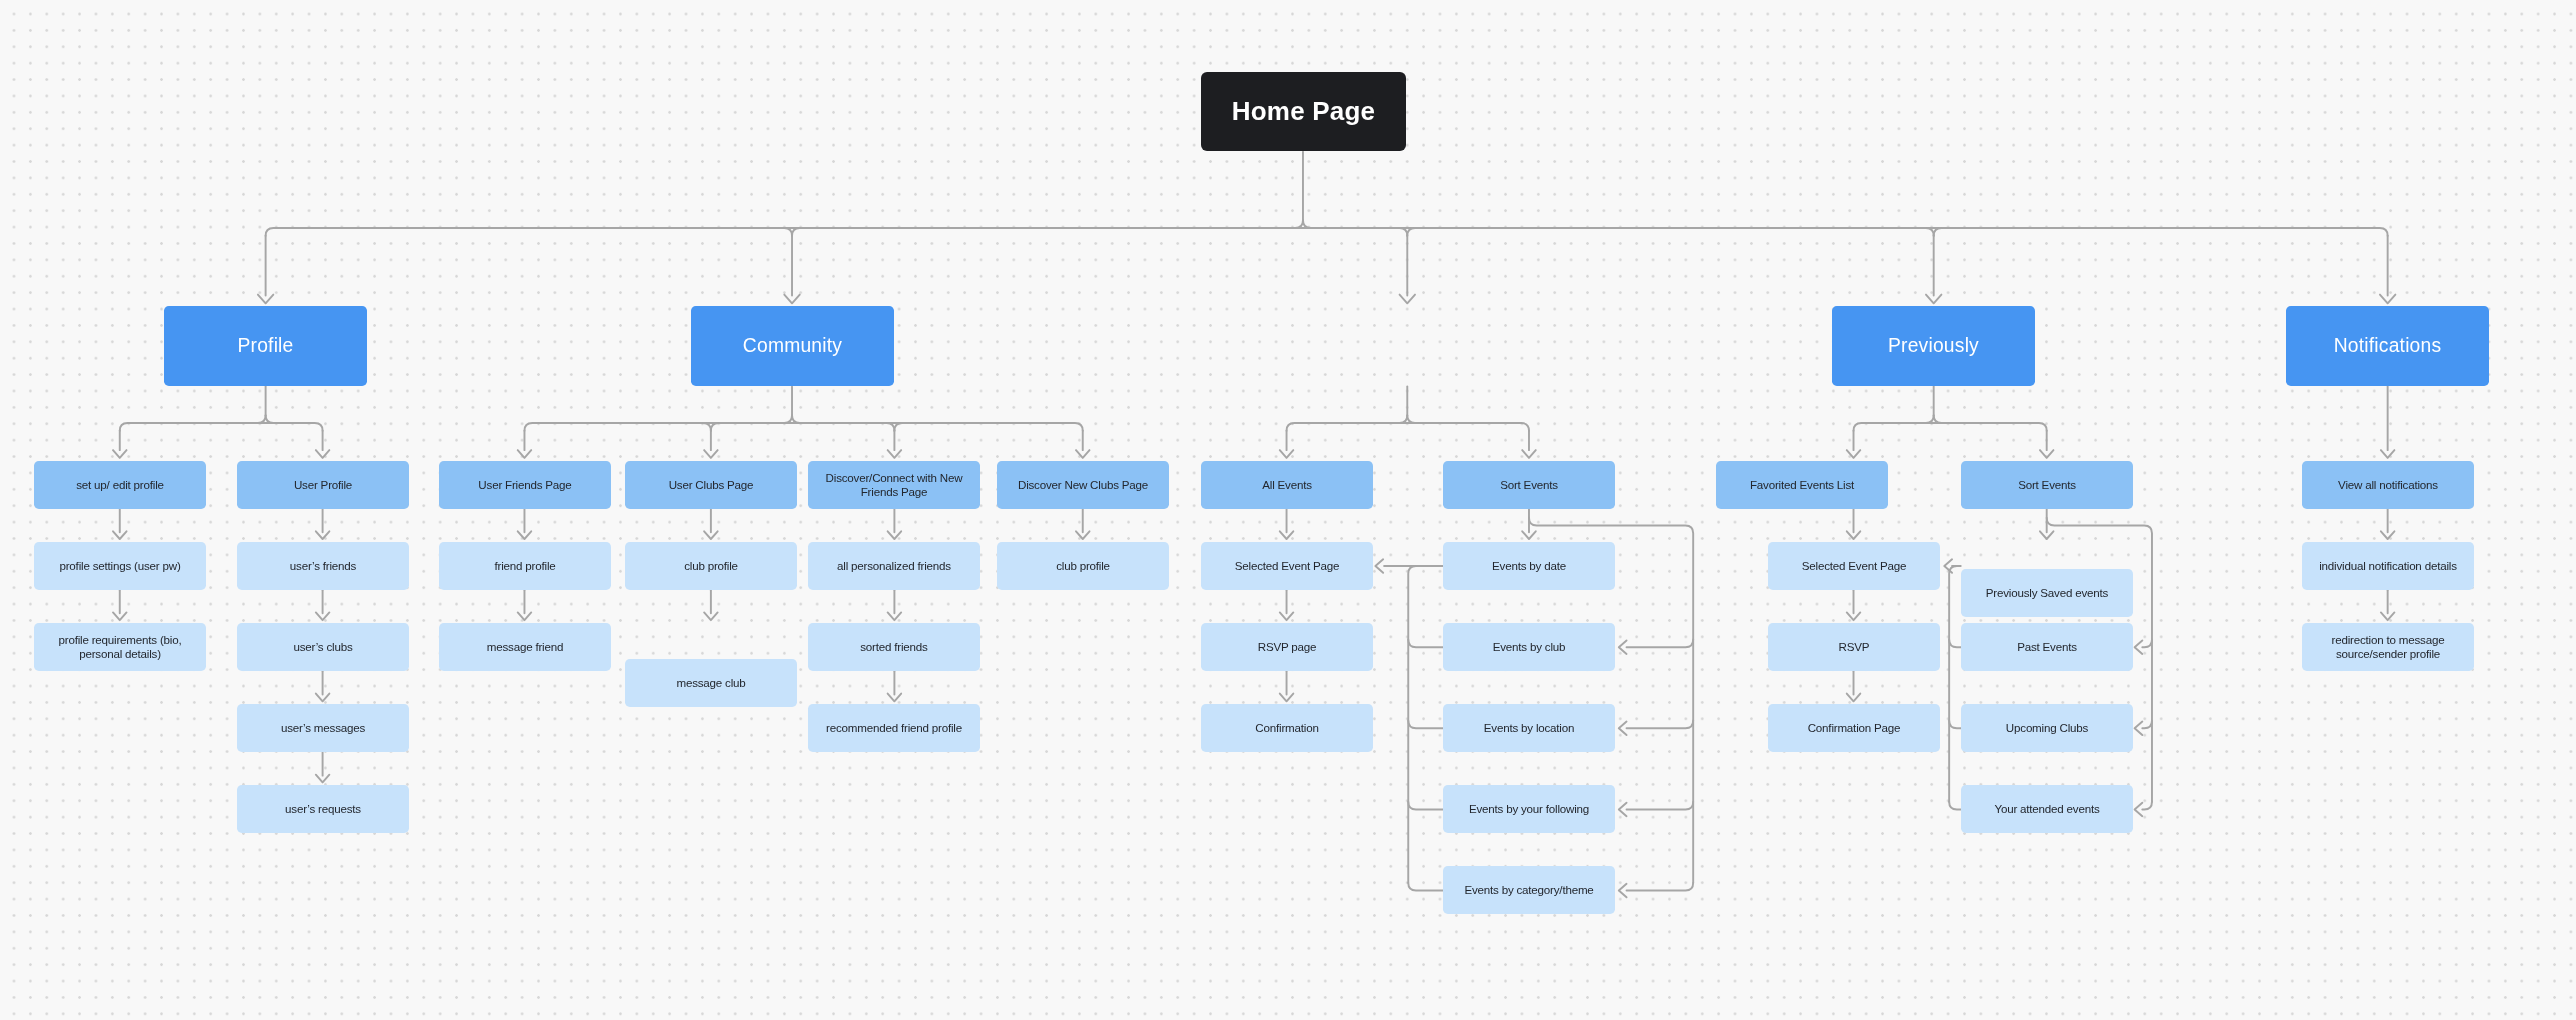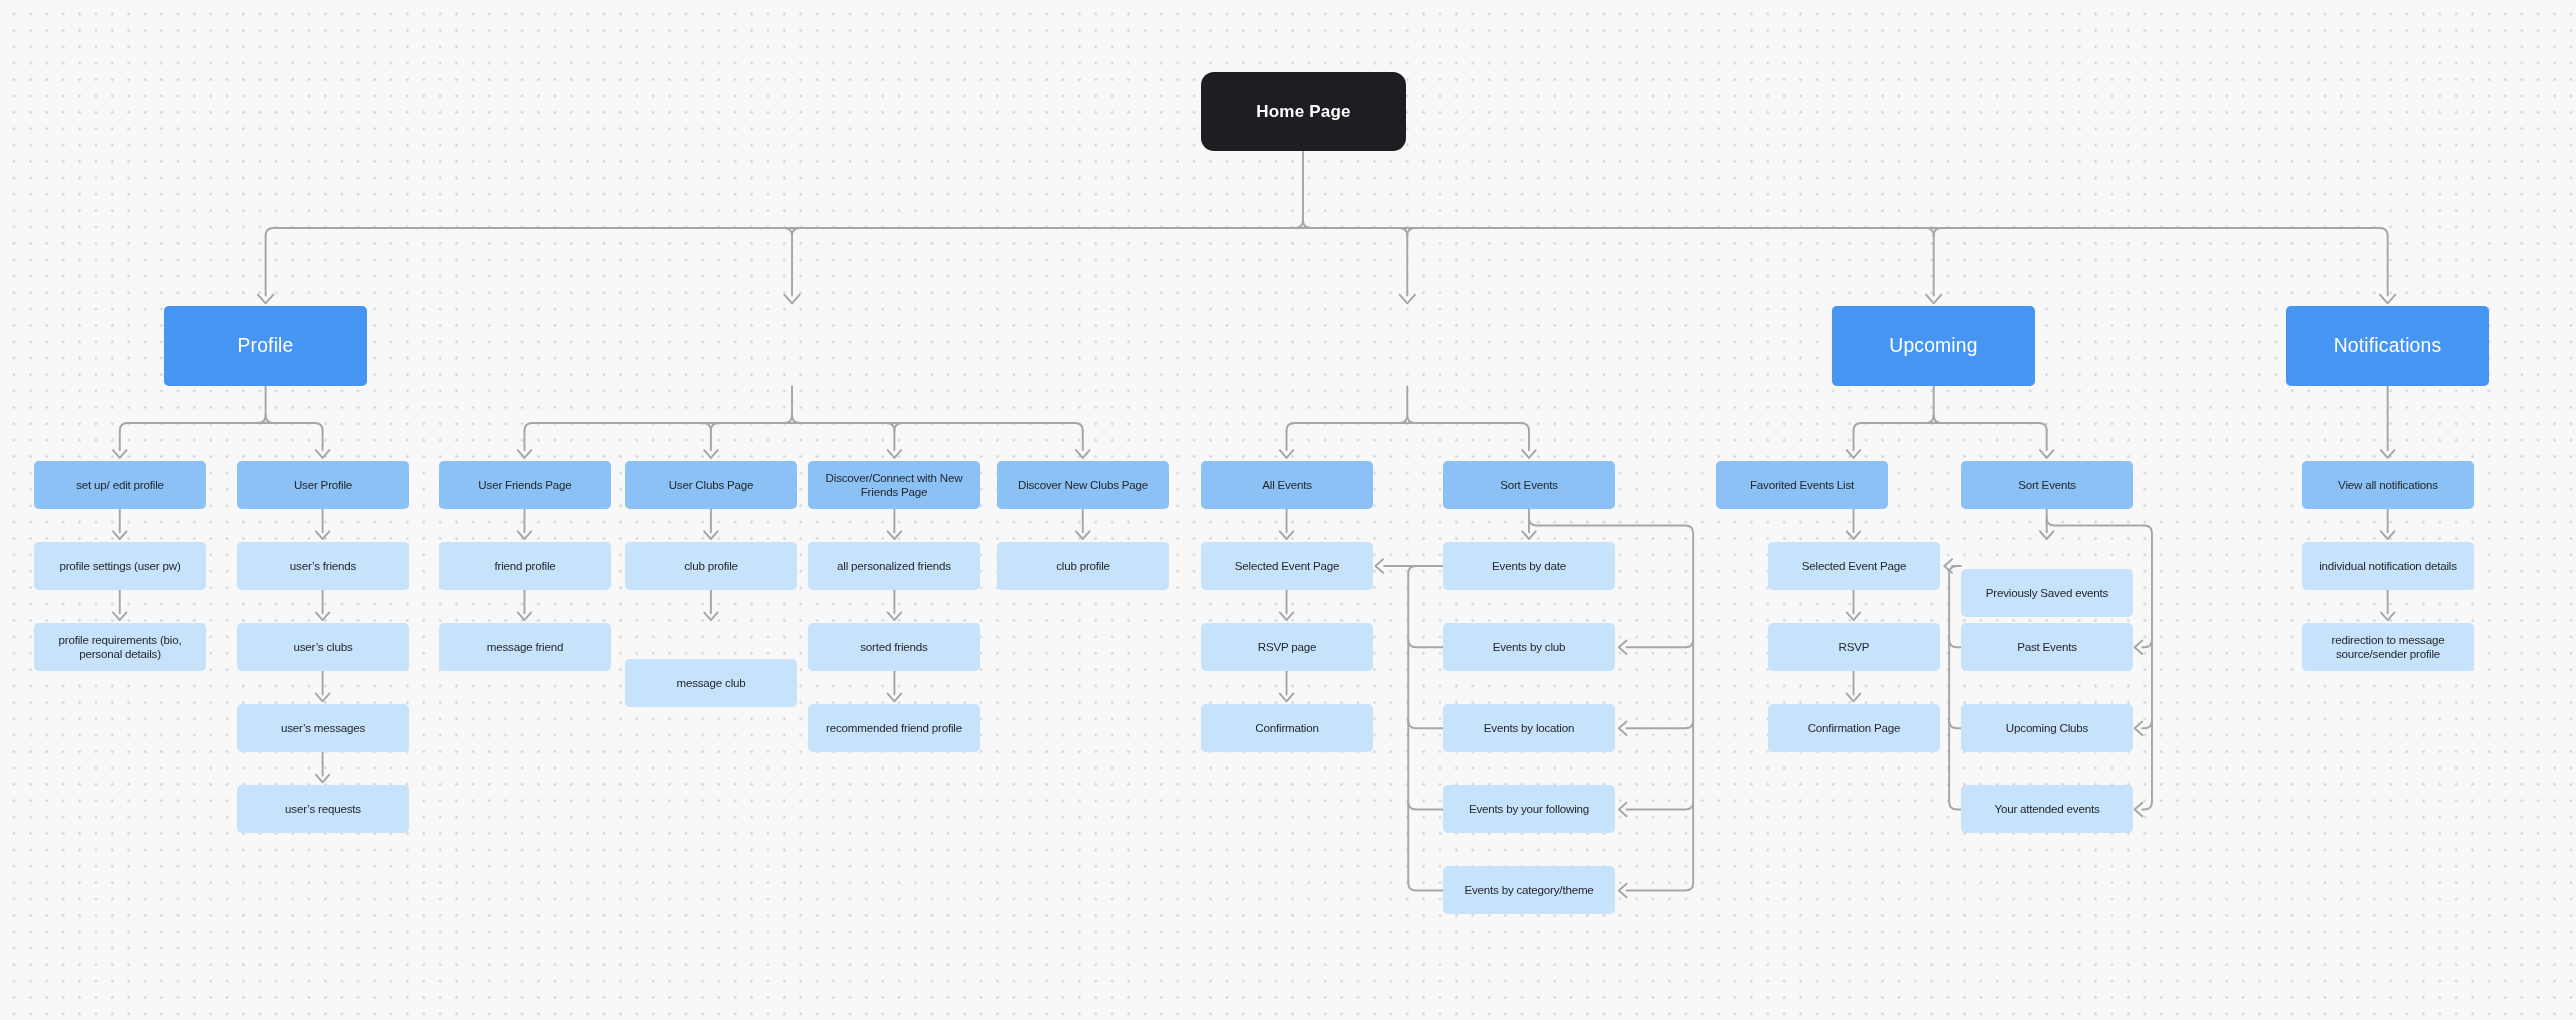--- a/index.html
+++ b/index.html
@@ -10,21 +10,21 @@
     background-size:16.4px 16.4px;background-position:5.8px 5.8px;
     font-family:"Liberation Sans",sans-serif;
   }
   svg.wires{position:absolute;left:0;top:0;width:2576px;height:1021px;}
   .node{
     position:absolute;display:flex;align-items:center;justify-content:center;
     text-align:center;box-sizing:border-box;cursor:default;
   }
   .root{
     width:205px;height:79px;background:#1d1e21;color:#ffffff;
-    font-size:17px;font-weight:700;border-radius:13px;letter-spacing:0.2px;
+    font-size:26px;font-weight:700;border-radius:6px;letter-spacing:0.2px;
   }
   .head{
     width:203px;height:80px;background:#4695f2;color:#ffffff;
     font-size:19.3px;font-weight:400;border-radius:4.8px;letter-spacing:0.2px;
   }
   .child{
     width:172px;height:48px;color:#23272e;font-size:11.6px;letter-spacing:-0.2px;
     line-height:1.25;border-radius:4.8px;padding:2.9px 7.7px;
   }
   .c1{background:#8bc1f5;}
@@ -175,21 +175,22 @@
         <path d="M2228,746 Q2228,754 2220,754 H2218"></path>
         <path d="M2218,747 L2210,754 L2218,761"></path>
         <path d="M2228,830 Q2228,838 2220,838 H2218"></path>
         <path d="M2218,831 L2210,838 L2218,845"></path>
       </g>
     </svg>
 
   <div class="node root" style="left:1201px;top:72px">Home Page</div>
 
   <div class="node head" style="left:164px;top:306px">Profile</div>
-  <div class="node head" style="left:1832px;top:306px">Upcoming</div>
+  <div class="node head" style="left:691px;top:306px">Community</div>
+  <div class="node head" style="left:1832px;top:306px">Previously</div>
   <div class="node head" style="left:2286px;top:306px">Notifications</div>
 
   <div class="node child c1" style="left:34px;top:461px">set up/ edit profile</div>
   <div class="node child c2" style="left:34px;top:542px">profile settings (user pw)</div>
   <div class="node child c2" style="left:34px;top:623px">profile requirements (bio, personal details)</div>
 
   <div class="node child c1" style="left:237px;top:461px">User Profile</div>
   <div class="node child c2" style="left:237px;top:542px">user’s friends</div>
   <div class="node child c2" style="left:237px;top:623px">user’s clubs</div>
   <div class="node child c2" style="left:237px;top:704px">user’s messages</div>

